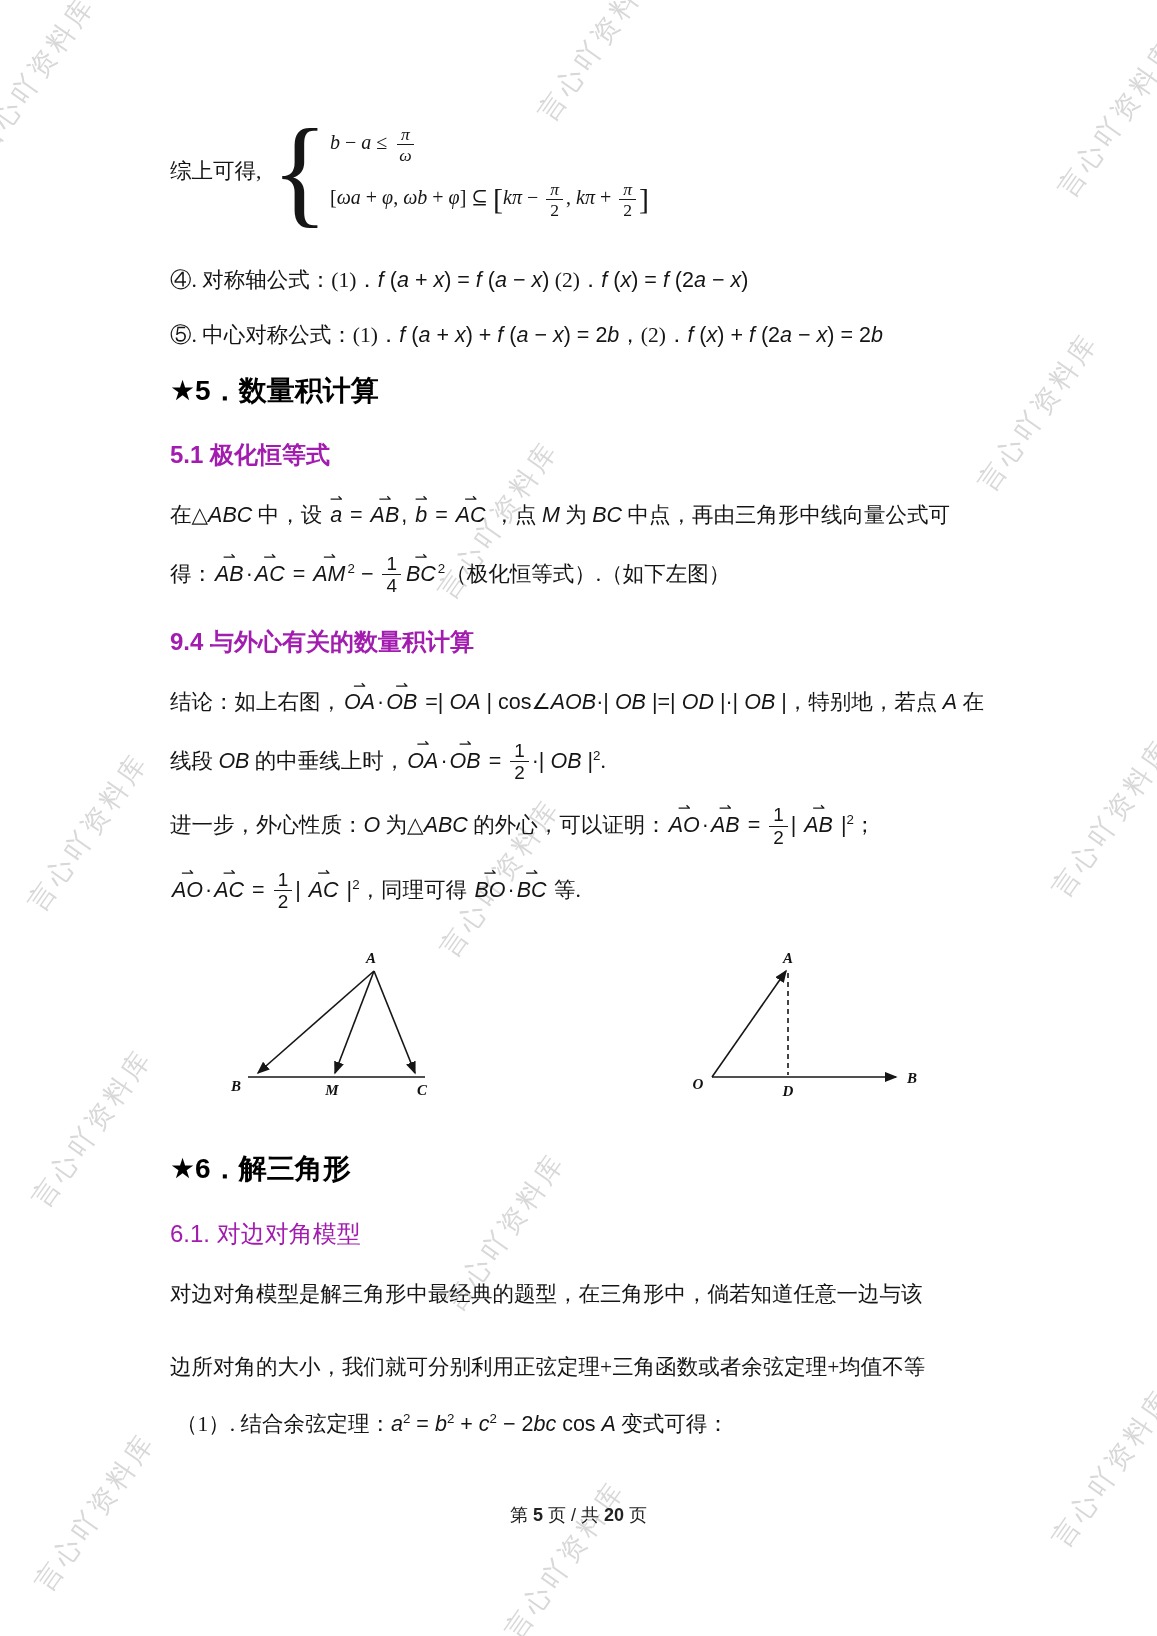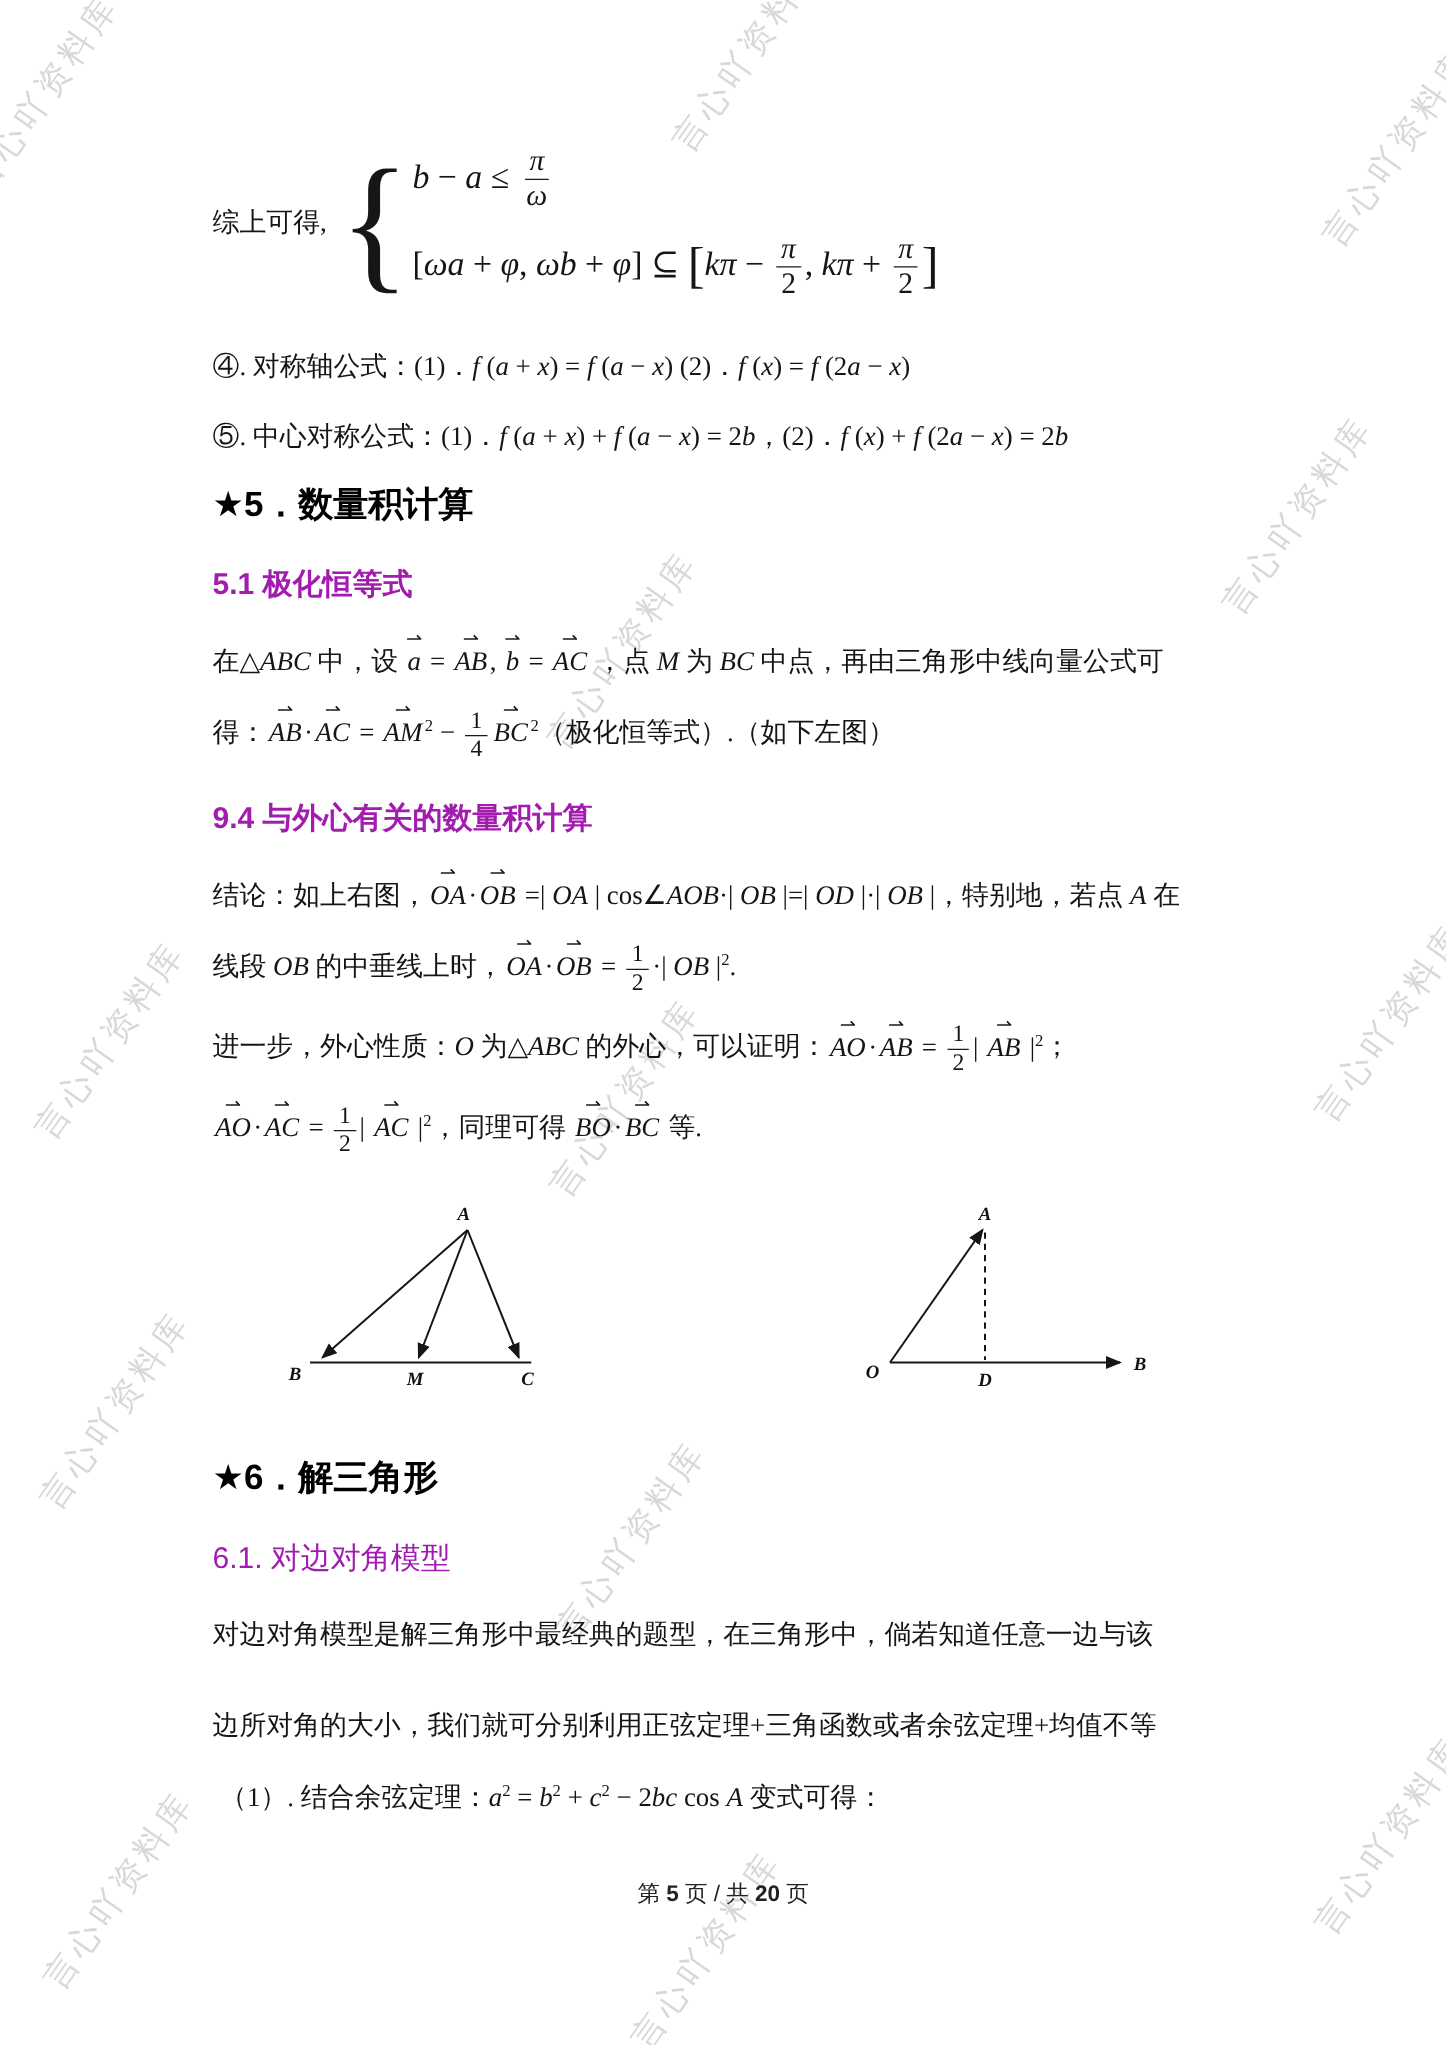--- a/index.html
+++ b/index.html
@@ -7,40 +7,40 @@
     position:relative;width:1157px;height:1636px;margin:0 auto;background:#ffffff;
     overflow:hidden;font-family:"Liberation Serif","DejaVu Serif",serif;color:#151515;
   }
   
   .wm{
     position:absolute;color:#d8d8d8;font-size:27px;letter-spacing:4px;white-space:nowrap;
     transform:translate(-50%,-50%) rotate(-55deg);
     font-family:"Liberation Sans","DejaVu Sans",sans-serif;user-select:none;pointer-events:none;
   }
   .content{position:absolute;left:170px;right:180px;top:116px;font-size:21.5px;line-height:1.55;}
-  .m{font-family:Liberation Serif, serif;}
+  .m{font-family:Liberation Sans, sans-serif;}
   i{font-style:italic;}
   sup{font-size:0.62em;vertical-align:super;}
   sub{font-size:0.62em;}
   
   .frac{display:inline-flex;flex-direction:column;align-items:center;vertical-align:middle;
         line-height:1.15;font-size:0.88em;margin:0 3px;text-align:center;}
   .frac .fn{border-bottom:1.4px solid #1a1a1a;padding:0 4px;display:block;}
   .frac .fd{padding:0 4px;display:block;}
   
   .vec{position:relative;display:inline-block;padding:0 2px;}
   .vec::before{content:"⇀";position:absolute;top:-0.82em;left:50%;transform:translateX(-50%);
                font-size:0.72em;font-style:normal;color:#151515;}
   
   .bb{font-size:1.5em;vertical-align:-0.14em;line-height:1;}
   .brace{font-size:118px;line-height:0.95;font-weight:400;display:inline-block;
          transform:scaleY(1.02);margin:0 2px 0 10px;color:#161616;}
   
   .cases-row{display:flex;align-items:center;margin:0 0 36px 0;}
-  .cases-col{display:flex;flex-direction:column;gap:14px;font-size:27px;}
+  .cases-col{display:flex;flex-direction:column;gap:14px;font-size:20px;}
   .case{white-space:nowrap;}
   .p-item{margin:0 0 22px 0;white-space:nowrap;}
   .p-item.tight{margin-bottom:16px;}
   .h-main{font-family:"Liberation Sans","DejaVu Sans",sans-serif;font-weight:bold;
           font-size:28px;margin:6px 0 24px 0;color:#000;}
   .h-sub{font-family:"Liberation Sans","DejaVu Sans",sans-serif;font-weight:bold;
          font-size:24px;margin:0 0 26px 0;color:#a21caf;}
   .h-sub.normal{font-weight:normal;}
   .para{margin:0 0 20px 0;white-space:nowrap;}
   .para.gap{margin-bottom:26px;}

